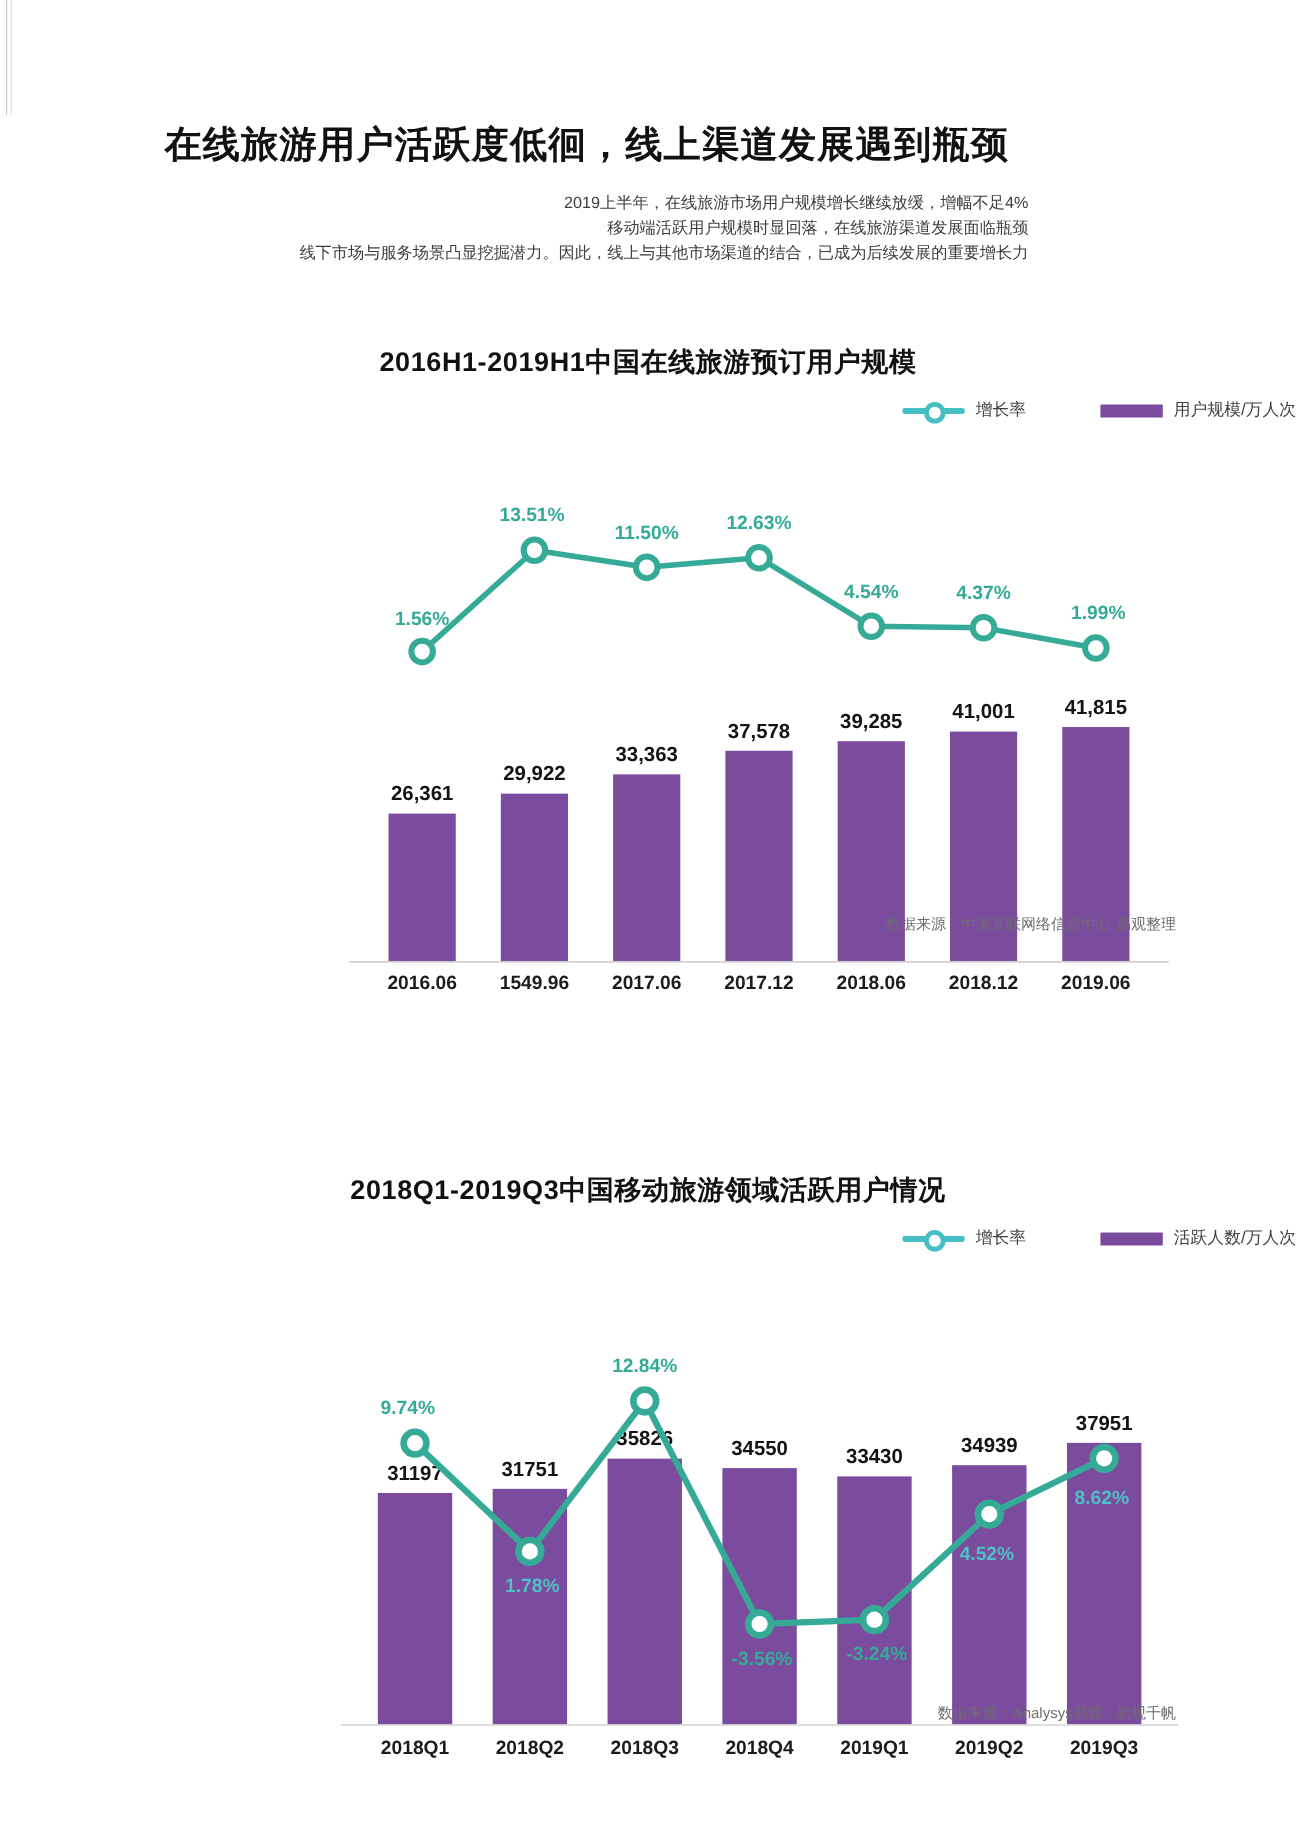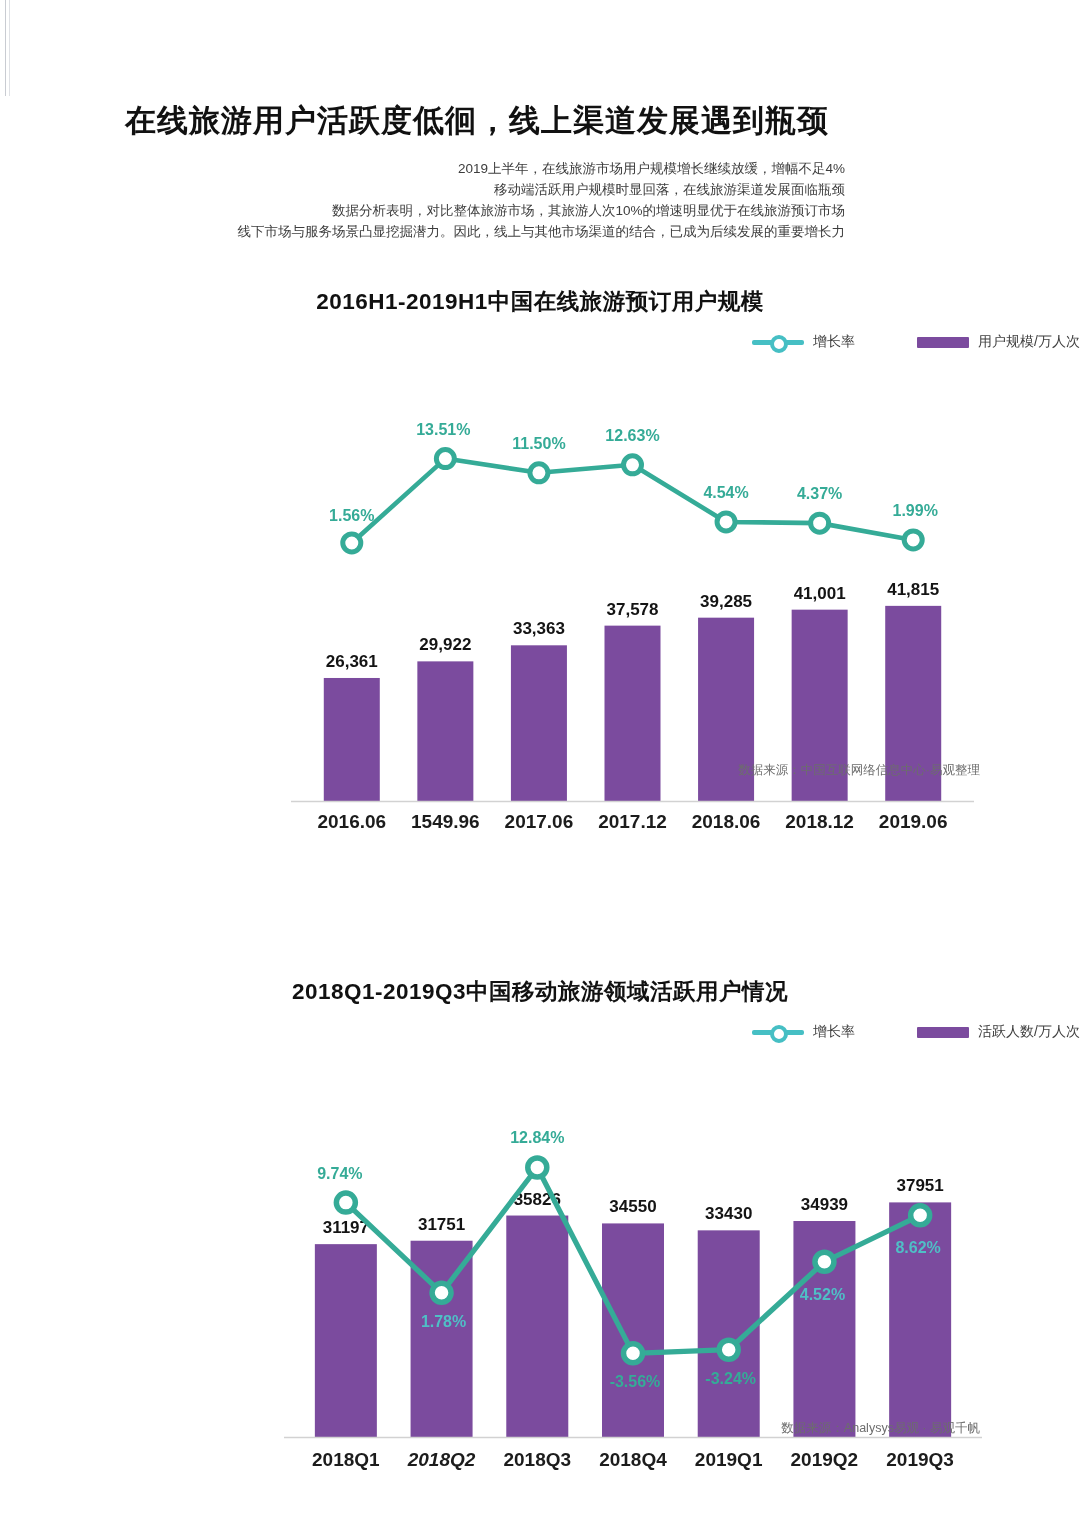--- a/index.html
+++ b/index.html
@@ -18,21 +18,21 @@
   .edge-rule{
     position:absolute;left:5px;top:0;width:1px;height:96px;
     background:#c9ccd2;
   }
   .edge-rule2{
     position:absolute;left:9px;top:0;width:1px;height:96px;
     background:#dfe1e5;
   }
 
   
-  .header{position:absolute;left:0;top:100px;width:936px;}
+  .header{position:absolute;left:12px;top:100px;width:936px;}
   .headline{
     text-align:center;
     font-size:31px;
     font-weight:bold;
     letter-spacing:1px;
     color:#111111;
     margin:0 0 16px 0;
     padding-left:18px;
   }
   .sub-lines{
@@ -76,21 +76,21 @@
   .lg-bar{
     width:52px;height:11px;background:var(--purple);display:block;border-radius:1px;
   }
 
   .plot{position:relative;}
   .plot svg{position:absolute;left:0;top:0;}
   .xlabels{
     position:absolute;display:flex;
   }
   .xlabels span{
-    text-align:center;font-size:19px;font-weight:bold;color:#1c1c1c;
+    text-align:center;font-size:16px;font-weight:bold;color:#1c1c1c;
   }
   .source{
     position:absolute;right:100px;
     font-size:12.5px;color:#6d6d6d;
     white-space:nowrap;
   }
 
   :root{
     --purple:#7b4b9e;
     --teal:#35ab97;
@@ -104,21 +104,20 @@
 <div class="page">
 
   <div class="edge-rule"></div>
   <div class="edge-rule2"></div>
 
   <div class="header">
     <h1 class="headline">在线旅游用户活跃度低徊，线上渠道发展遇到瓶颈</h1>
     <div class="sub-lines">
       <div>2019上半年，在线旅游市场用户规模增长继续放缓，增幅不足4%</div>
       <div>移动端活跃用户规模时显回落，在线旅游渠道发展面临瓶颈</div>
-      <div>数据分析表明，对比整体旅游市场，其旅游人次10%的增速明显优于在线旅游预订市场</div>
       <div>线下市场与服务场景凸显挖掘潜力。因此，线上与其他市场渠道的结合，已成为后续发展的重要增长力</div>
     </div>
   </div>
 
   <div class="chart-block" id="chart1" style="top:270px;">
     <h2 class="chart-title">2016H1-2019H1中国在线旅游预订用户规模</h2>
     <div class="legend">
       <div class="legend-item">
         <span class="lg-line"></span>
         <span class="legend-label">增长率</span>
@@ -214,21 +213,21 @@
           <text x="339.85714285714283" y="123.61333333333334" text-anchor="middle" font-family="&quot;Liberation Sans&quot;, sans-serif" font-size="16" font-weight="bold" fill="#35ab97">9.74%</text>
           <text x="443.57142857142856" y="271.82666666666665" text-anchor="middle" font-family="&quot;Liberation Sans&quot;, sans-serif" font-size="16" font-weight="bold" fill="#4fbfc6">1.78%</text>
           <text x="537.2857142857143" y="88.47999999999999" text-anchor="middle" font-family="&quot;Liberation Sans&quot;, sans-serif" font-size="16" font-weight="bold" fill="#35ab97">12.84%</text>
           <text x="635" y="332.3466666666667" text-anchor="middle" font-family="&quot;Liberation Sans&quot;, sans-serif" font-size="16" font-weight="bold" fill="#35ab97">-3.56%</text>
           <text x="730.7142857142858" y="328.72" text-anchor="middle" font-family="&quot;Liberation Sans&quot;, sans-serif" font-size="16" font-weight="bold" fill="#35ab97">-3.24%</text>
           <text x="822.4285714285714" y="244.77333333333334" text-anchor="middle" font-family="&quot;Liberation Sans&quot;, sans-serif" font-size="16" font-weight="bold" fill="#4fbfc6">4.52%</text>
           <text x="918.1428571428571" y="198.30666666666667" text-anchor="middle" font-family="&quot;Liberation Sans&quot;, sans-serif" font-size="16" font-weight="bold" fill="#4fbfc6">8.62%</text>
         </svg>
         <div class="xlabels" style="left: 298px; width: 670px; top: 394px;">
           <span style="width: 95.7143px;">2018Q1</span>
-          <span style="width: 95.7143px; font-style: italic;">2018Q2</span>
+          <span style="width: 95.7143px;">2018Q2</span>
           <span style="width: 95.7143px;">2018Q3</span>
           <span style="width: 95.7143px; text-align: center;">2018Q4</span>
           <span style="width: 95.7143px;">2019Q1</span>
           <span style="width: 95.7143px;">2019Q2</span>
           <span style="width: 95.7143px;">2019Q3</span>
         </div>
       </div>
     <div class="source" id="src2" style="top:460px;right:100px;">数据来源：Analysys易观 · 易观千帆</div>
   </div>
 

